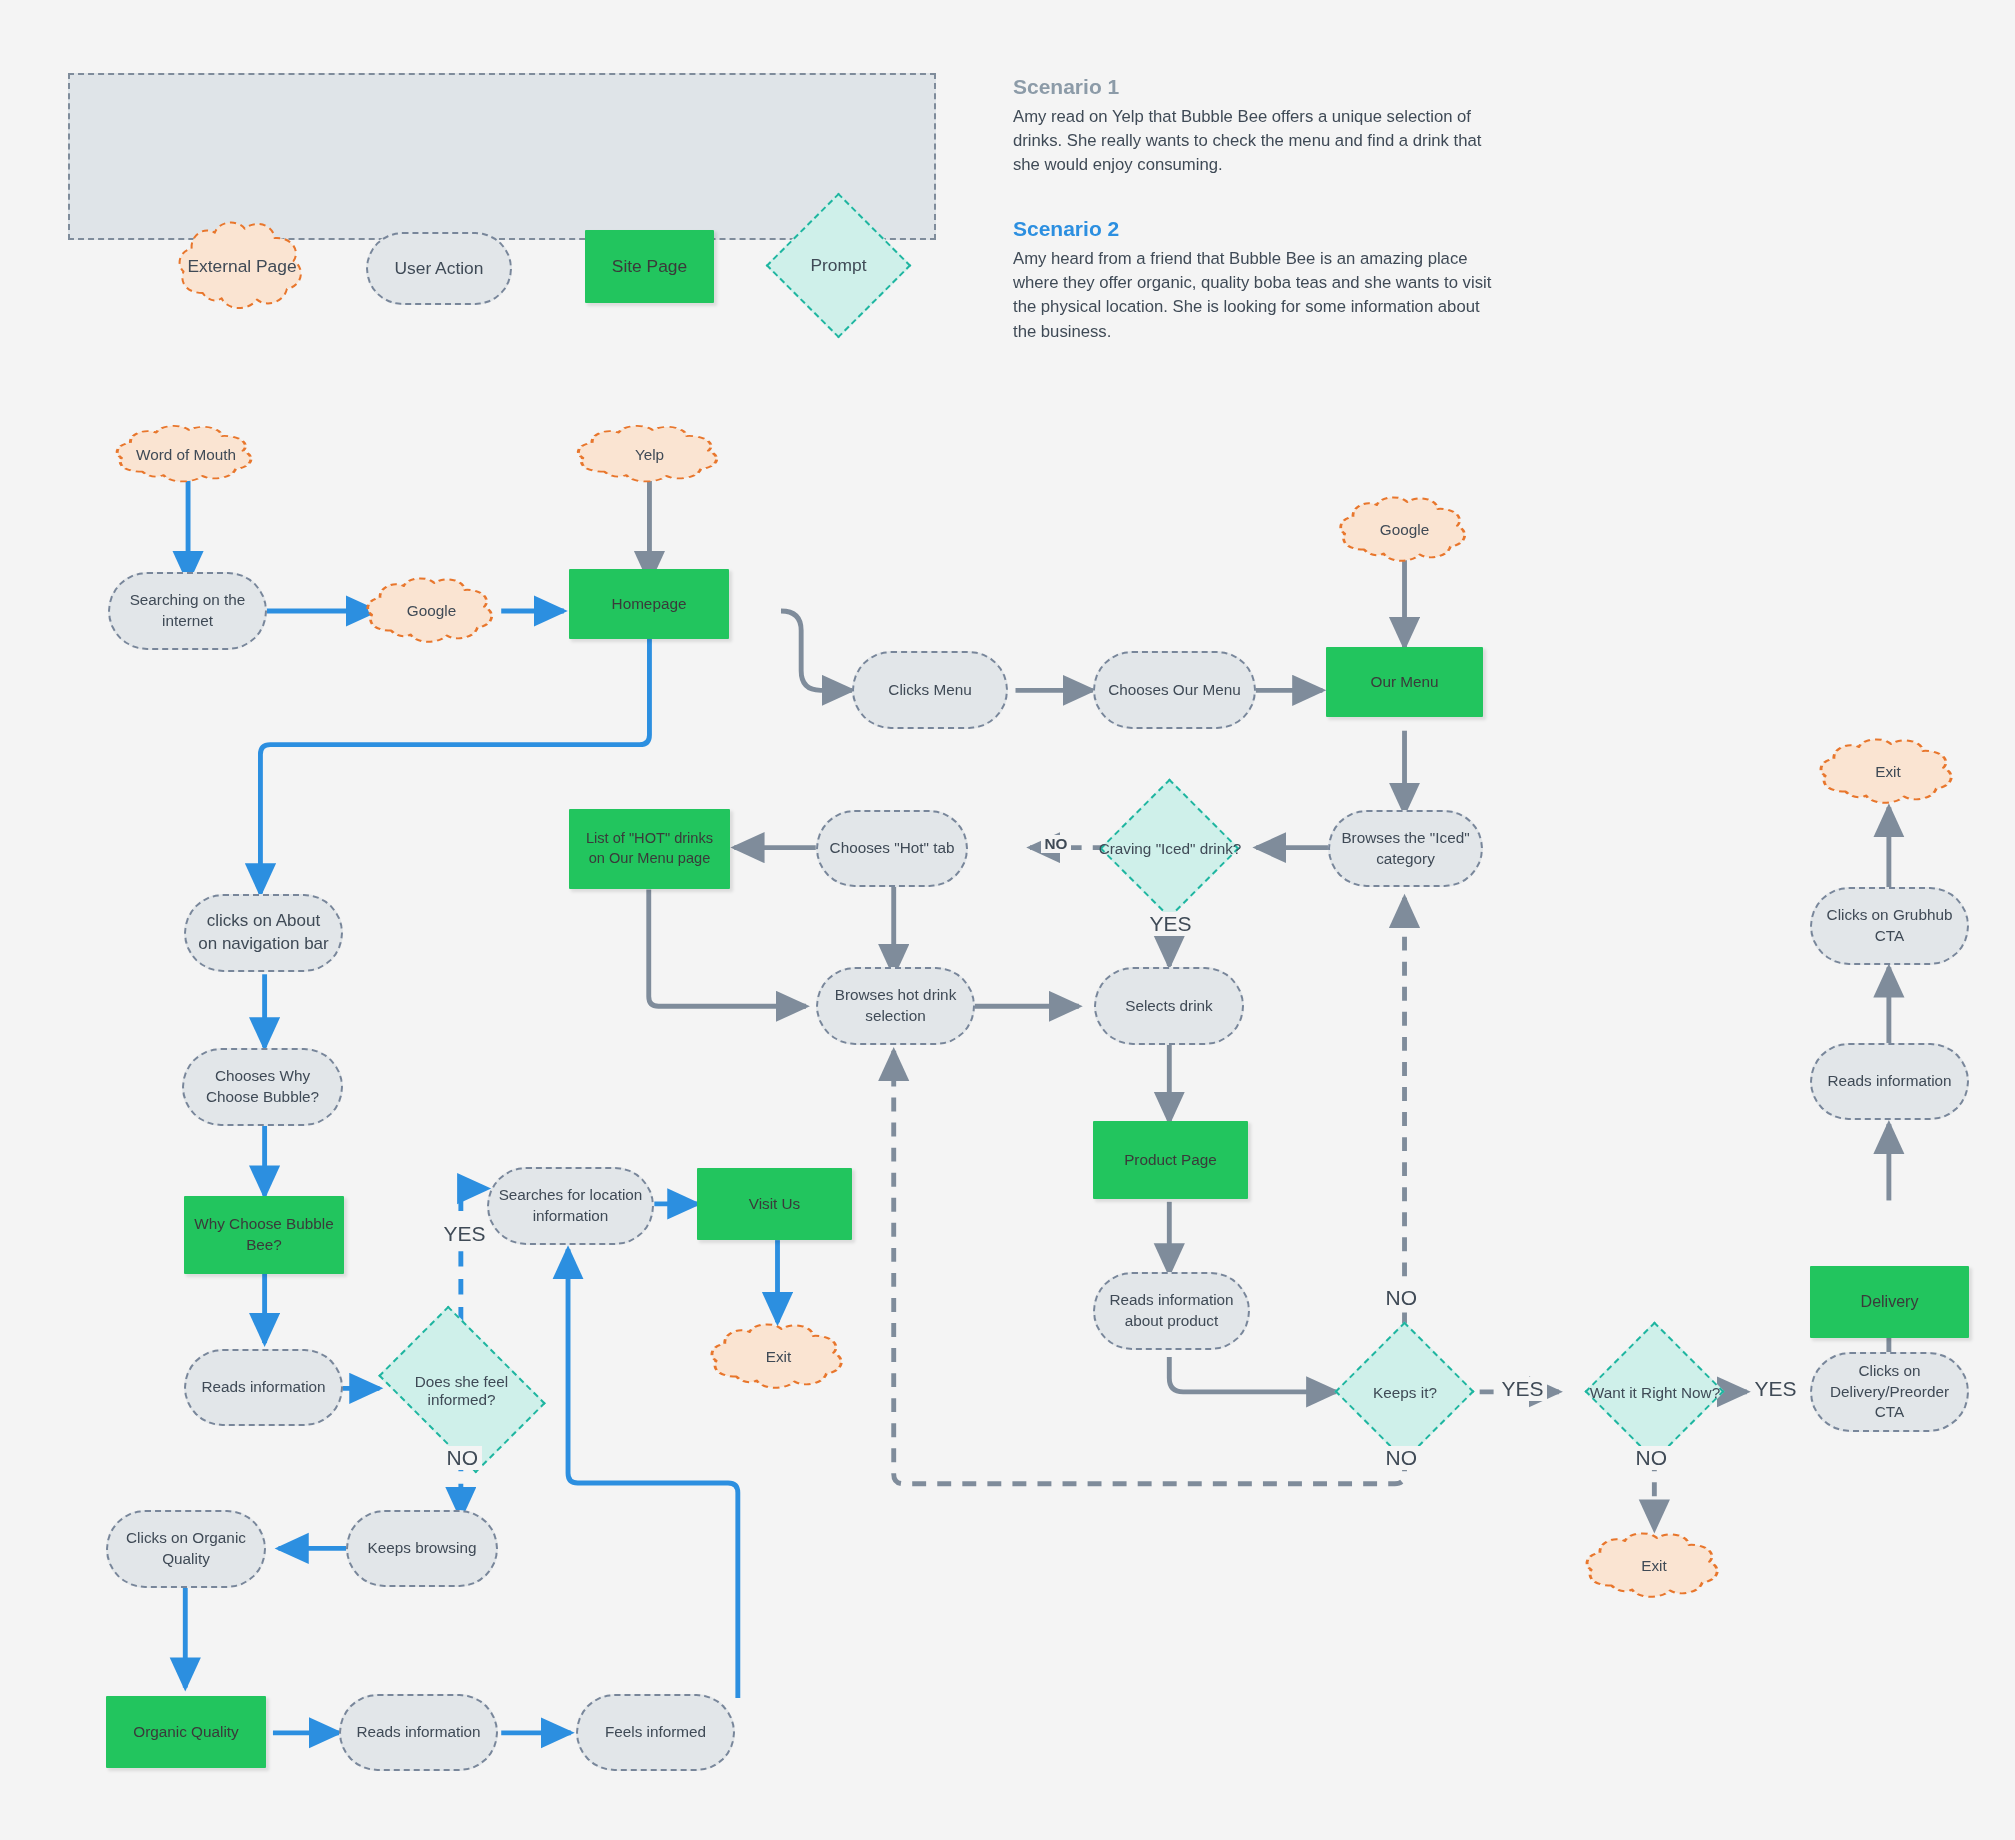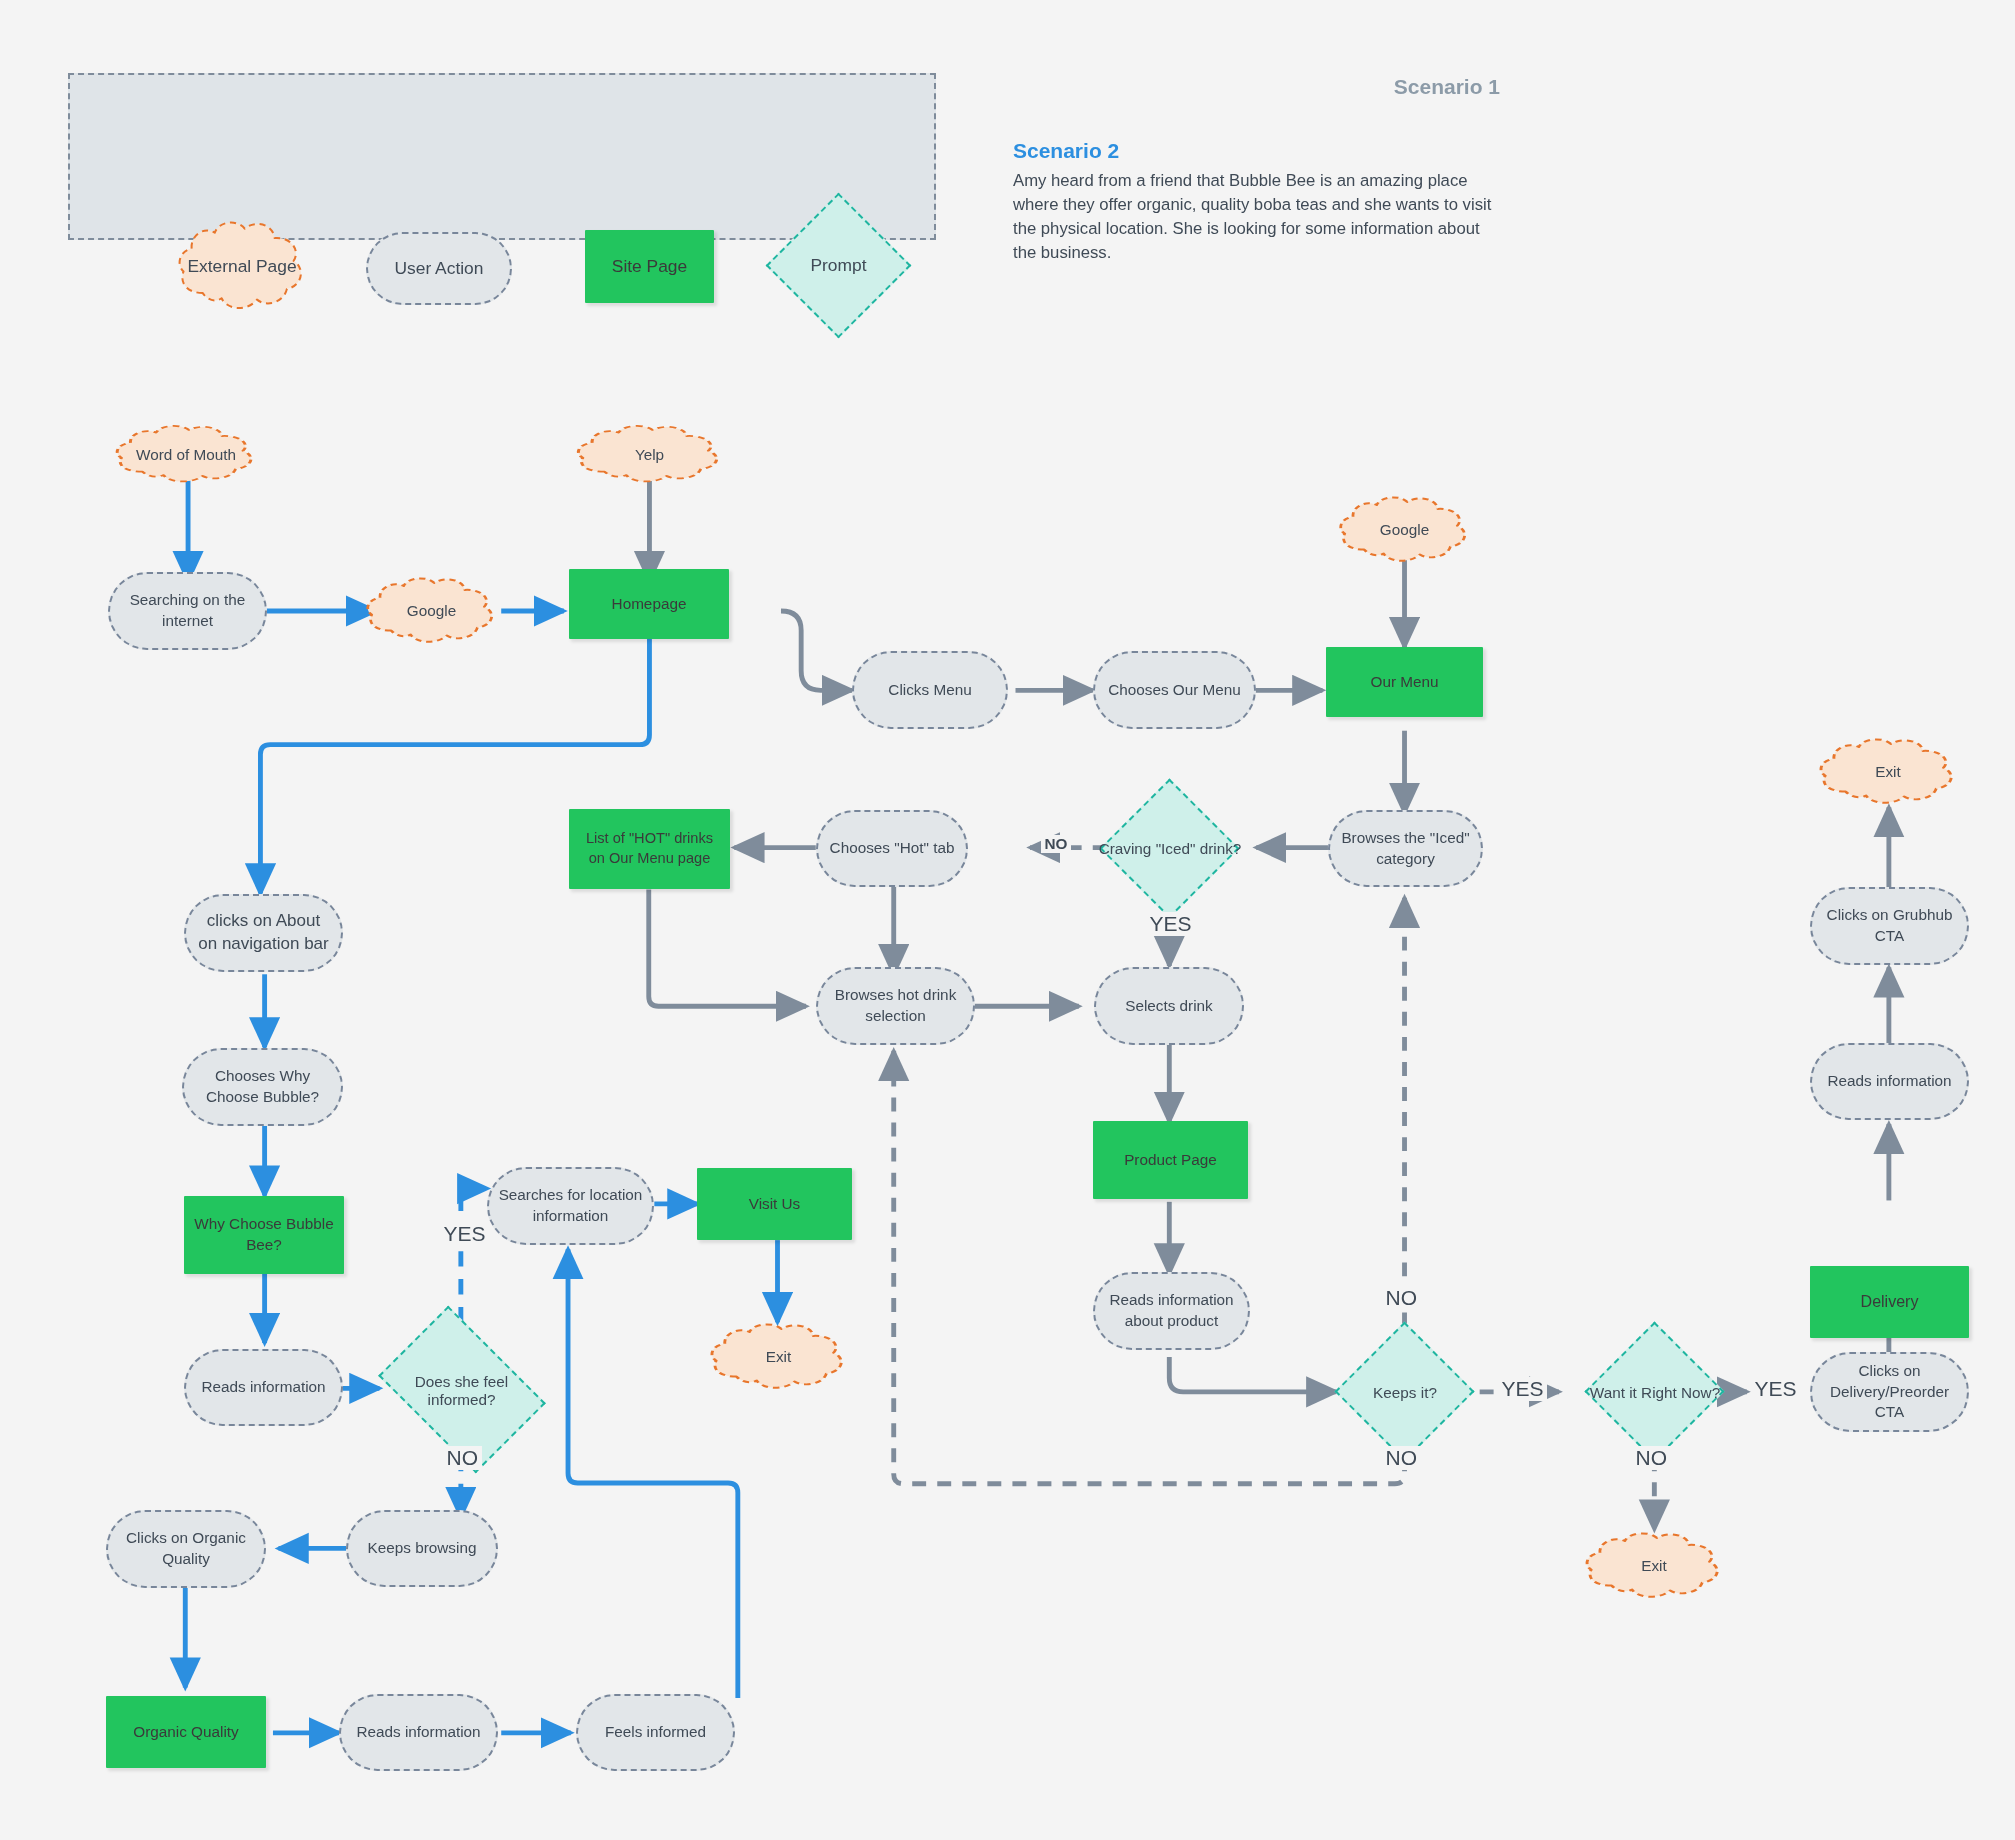--- a/index.html
+++ b/index.html
@@ -56,21 +56,21 @@
 
   
   .legend-cloud{ left:104px; top:143px; width:136px; height:97px; }
   .legend-ua   { left:296px; top:157px; width:146px; height:73px; }
   .legend-sp   { left:515px; top:155px; width:129px; height:73px; }
   .legend-pr   { left:717px; top:139px; width:103px; height:103px;text-decoration:underline; }
 
   
   #scenarios{ position:absolute; left:1013px; top:75px; width:487px; }
   .sc-title{ font-size:21px; font-weight:bold; margin-bottom:5.6px; }
-  .sc-1 .sc-title{ color:#8C9BA8;text-align:right; }
+  .sc-1 .sc-title{ color:#8C9BA8; }
   .sc-2 .sc-title{ color:#2C8FE0; }
   .sc-body{ font-size:16.7px; color:#3F4A56; line-height:1.45; }
   .sc-2{ margin-top:40px; }
 
   
   .elabel{
     position:absolute; font-size:21px; color:#3F4A56;
     background:#F4F4F4; padding:0 3.5px; white-space:nowrap;
   }
   .elabel.bold{ font-weight:bold; font-size:15.3px; }
@@ -102,20 +102,21 @@
 
     <div class="promptwrap legend-pr">
       <div class="dia"></div>
       <div class="dlabel">Prompt</div>
     </div>
   </div>
 
   <div id="scenarios">
     <div class="sc-1">
       <div class="sc-title">Scenario 1</div>
+      <div class="sc-body">Amy read on Yelp that Bubble Bee offers a unique selection of drinks. She really wants to check the menu and find a drink that she would enjoy consuming.</div>
     </div>
     <div class="sc-2">
       <div class="sc-title">Scenario 2</div>
       <div class="sc-body">Amy heard from a friend that Bubble Bee is an amazing place where they offer organic, quality boba teas and she wants to visit the physical location. She is looking for some information about the business.</div>
     </div>
   </div>
 
   <svg class="wires" viewBox="0 0 2895 2644">
     <defs>
       <marker id="ab" markerWidth="9" markerHeight="9" refX="6.2" refY="3.2" orient="auto">

